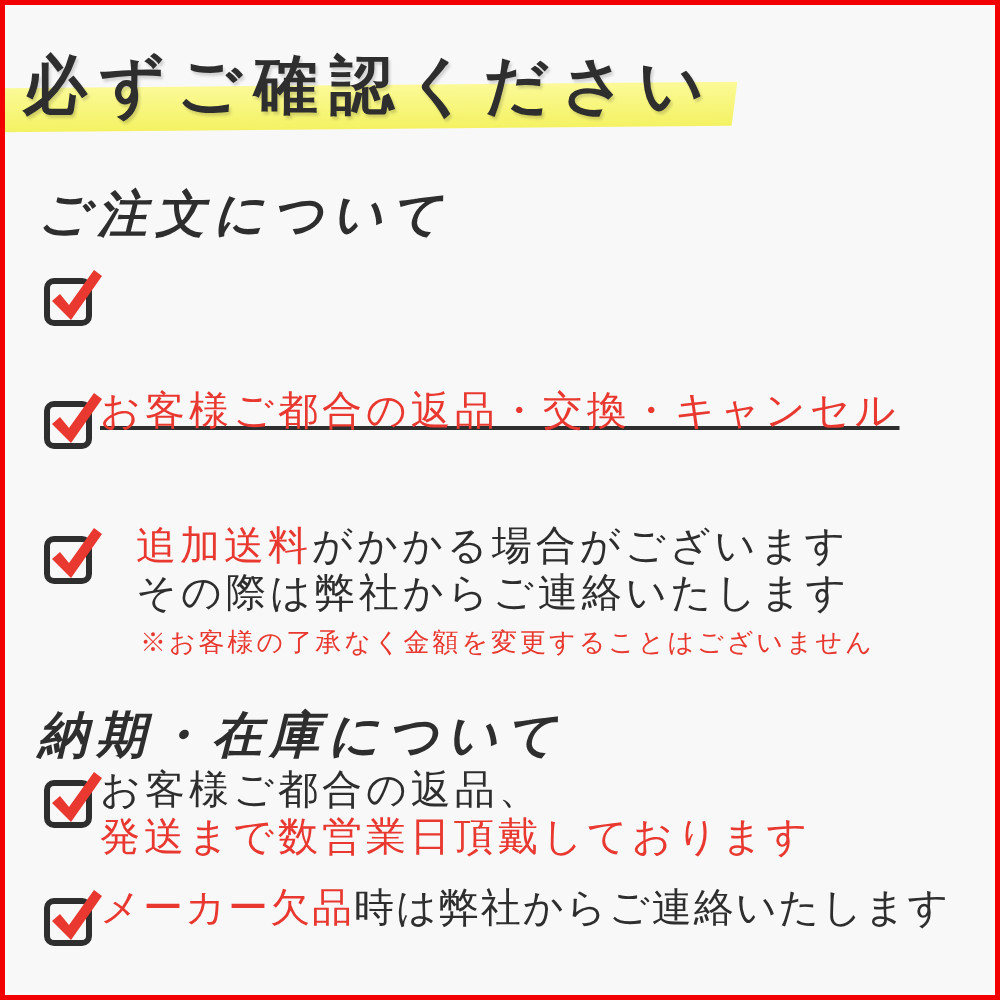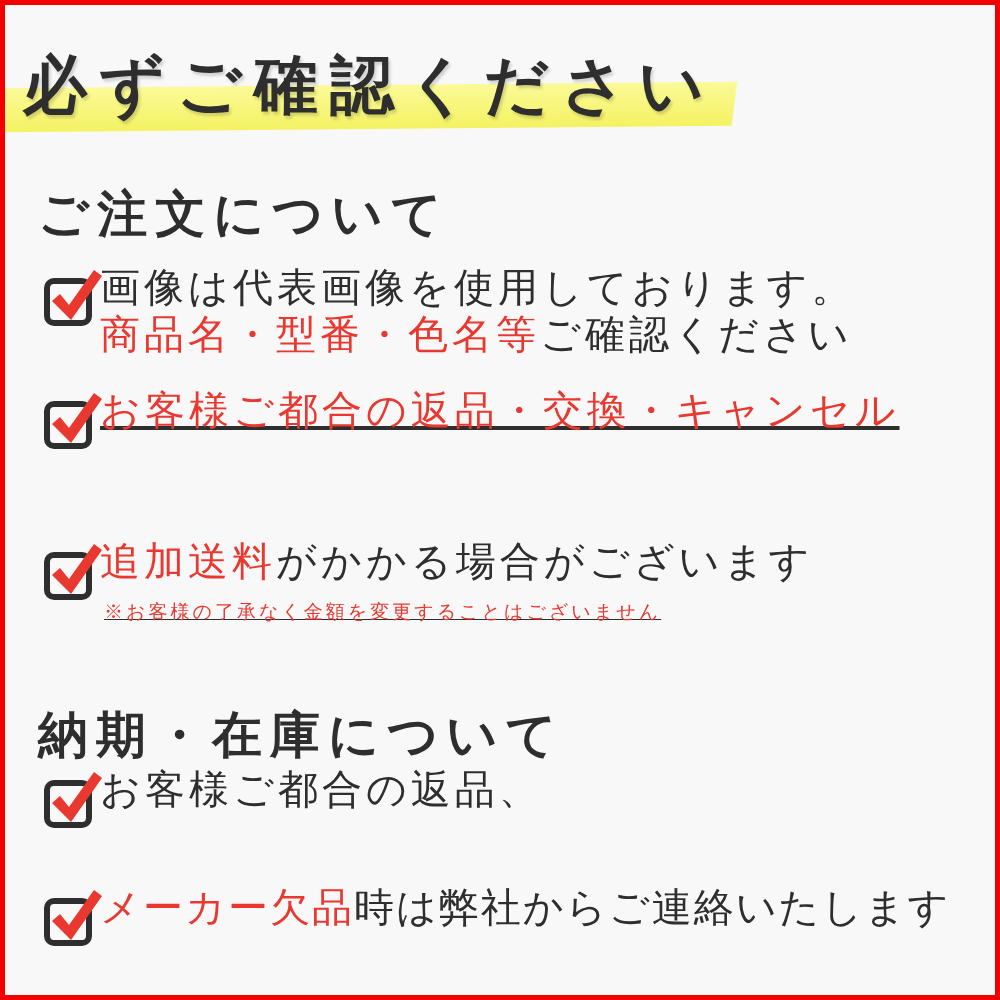--- a/index.html
+++ b/index.html
@@ -52,28 +52,29 @@
     line-height:96px;
     white-space:nowrap;
     text-shadow:2px 3px 3px rgba(0,0,0,0.16);
   }
   
   .heading{
     position:absolute;left:38px;
     font-size:50px;font-weight:700;
     letter-spacing:8px;line-height:62px;
     white-space:nowrap;
+    font-style:italic;
   }
   .heading-order{top:183px;}
   .heading-stock{top:704px;}
   
   .item{position:absolute;left:0;right:0;}
   .item-1{top:262px;}
   .item-2{top:385px;text-decoration:underline;}
-  .item-3{top:536px;}
+  .item-3{top:520px;padding-left:36px;}
   .item-4{top:764px;}
   .item-5{top:882px;}
   .checkbox{
     position:absolute;left:44px;top:4px;
     width:60px;height:60px;
   }
   .checkbox svg{display:block;}
   .lines{
     margin-left:100px;
     padding-top:2px;
@@ -81,26 +82,25 @@
   .line{
     font-size:40px;
     font-weight:500;
     letter-spacing:4px;
     line-height:47px;
     white-space:nowrap;
   }
   .line .red{color:var(--accent-red);}
   .line.tight{letter-spacing:2px;}
   .line.note{
-    font-size:19px;
+    font-size:26px;
     letter-spacing:3px;
     line-height:30px;
     margin-top:12px;
     padding-left:4px;
-    text-decoration:underline;
   }
 </style>
 </head>
 <body>
 
 <div class="frame"></div>
 
 <header class="title-wrap">
   <span class="title-inner">
     <span class="highlight"></span>
@@ -110,24 +110,20 @@
 
 <h2 class="heading heading-order">ご注文について</h2>
 
 <div class="item item-1">
   <span class="checkbox">
     <svg width="60" height="60" viewBox="0 0 60 60" overflow="visible">
       <rect x="3" y="15" width="42" height="42" rx="7" fill="none" stroke="#2e2e2e" stroke-width="6"></rect>
       <polygon points="8,35 16,28 25,39 50,4 58,10 27,54" fill="#e8382f"></polygon>
     </svg>
   </span>
-  <div class="lines">
-    <p class="line"><span>画像は代表画像を使用しております。</span></p>
-    <p class="line"><span class="red">商品名・型番・色名等</span><span>ご確認ください</span></p>
-  </div>
 </div>
 
 <div class="item item-2">
   <span class="checkbox">
     <svg width="60" height="60" viewBox="0 0 60 60" overflow="visible">
       <rect x="3" y="15" width="42" height="42" rx="7" fill="none" stroke="#2e2e2e" stroke-width="6"></rect>
       <polygon points="8,35 16,28 25,39 50,4 58,10 27,54" fill="#e8382f"></polygon>
     </svg>
   </span>
   <div class="lines">
@@ -137,35 +133,37 @@
 
 <div class="item item-3">
   <span class="checkbox">
     <svg width="60" height="60" viewBox="0 0 60 60" overflow="visible">
       <rect x="3" y="15" width="42" height="42" rx="7" fill="none" stroke="#2e2e2e" stroke-width="6"></rect>
       <polygon points="8,35 16,28 25,39 50,4 58,10 27,54" fill="#e8382f"></polygon>
     </svg>
   </span>
   <div class="lines">
     <p class="line"><span class="red">追加送料</span><span>がかかる場合がございます</span></p>
+    <p class="line"><span>その際は弊社からご連絡いたします</span></p>
     <p class="line note"><span class="red">※お客様の了承なく金額を変更することはございません</span></p>
   </div>
 </div>
 
 <h2 class="heading heading-stock">納期・在庫について</h2>
 
 <div class="item item-4">
   <span class="checkbox">
     <svg width="60" height="60" viewBox="0 0 60 60" overflow="visible">
       <rect x="3" y="15" width="42" height="42" rx="7" fill="none" stroke="#2e2e2e" stroke-width="6"></rect>
       <polygon points="8,35 16,28 25,39 50,4 58,10 27,54" fill="#e8382f"></polygon>
     </svg>
   </span>
   <div class="lines">
     <p class="line"><span>お客様ご都合の返品、</span></p>
+    <p class="line"><span class="red">発送まで数営業日頂戴しております</span></p>
   </div>
 </div>
 
 <div class="item item-5">
   <span class="checkbox">
     <svg width="60" height="60" viewBox="0 0 60 60" overflow="visible">
       <rect x="3" y="15" width="42" height="42" rx="7" fill="none" stroke="#2e2e2e" stroke-width="6"></rect>
       <polygon points="8,35 16,28 25,39 50,4 58,10 27,54" fill="#e8382f"></polygon>
     </svg>
   </span>

